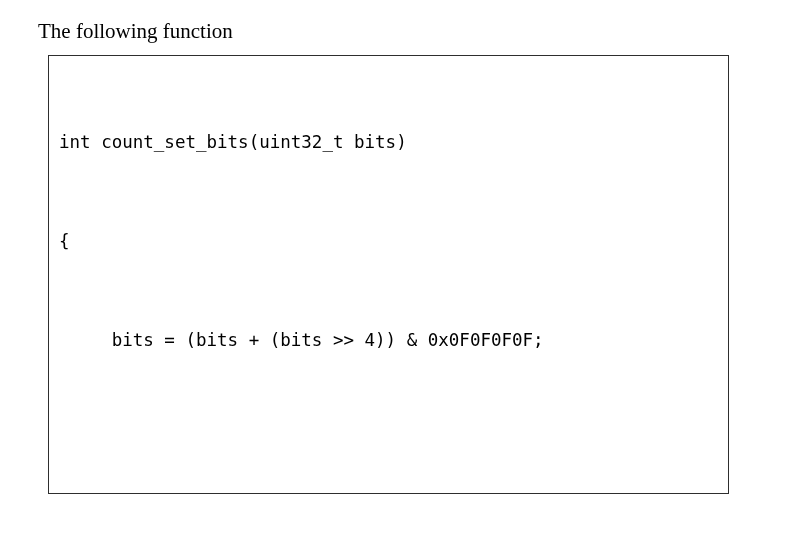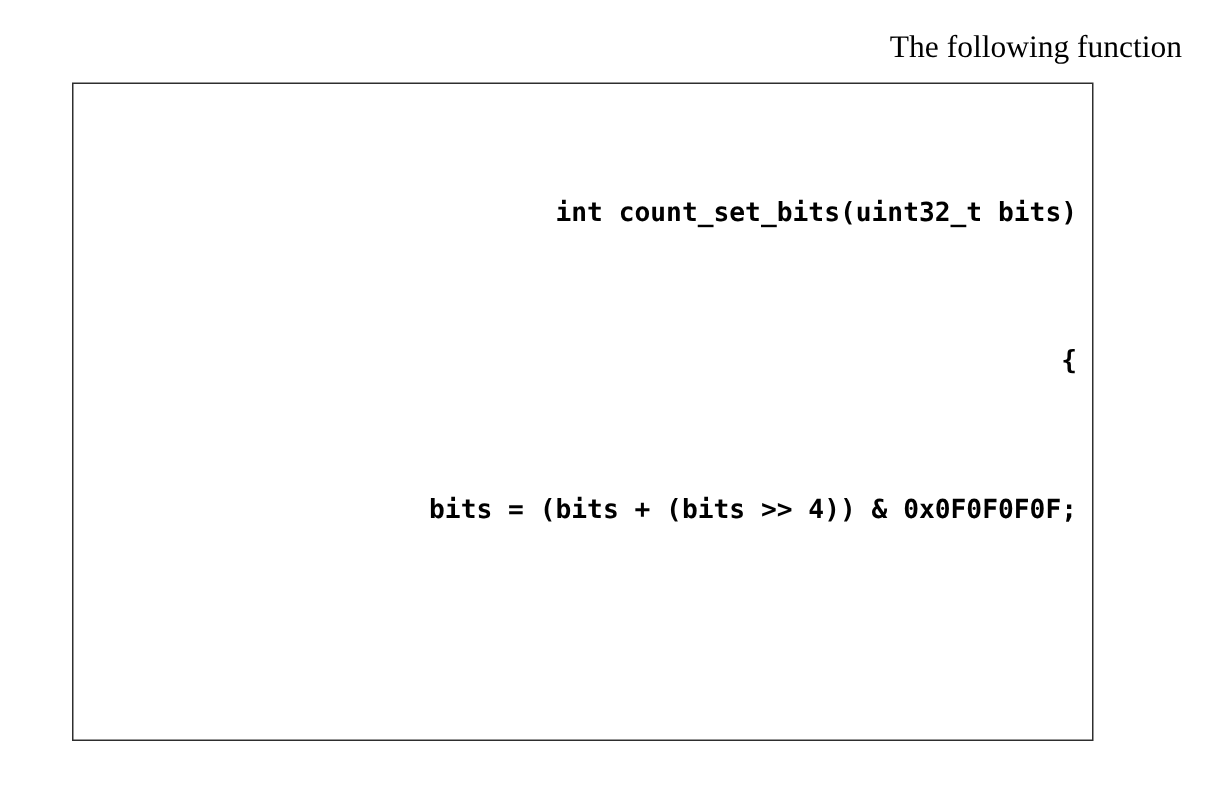--- a/index.html
+++ b/index.html
@@ -10,41 +10,39 @@
     color: #000000;
     font-family: "Liberation Serif", serif;
     font-size: 21px;
     overflow: hidden;
   }
   .page {
     padding: 19px 20px 0 38px;
     box-sizing: border-box;
     width: 808px;
     height: 541px;
-    text-align: right;
   }
   .intro {
     margin: 0;
     line-height: 25px;
   }
   .code-box {
     box-sizing: border-box;
     margin: 11px 0 0 10px;
     width: 681px;
     border: 1px solid #2e2e2e;
     padding: 4px 10px;
     background: #ffffff;
     font-family: "DejaVu Sans Mono", monospace;
     font-size: 17.5px;
     line-height: 33px;
     white-space: pre;
   }
   .code-line {
     white-space: pre;
-    font-weight: bold;
   }
 </style>
 </head>
 <body>
 
 <div class="page">
 
   <p class="intro">The following function</p>
 
   <div class="code-box">

